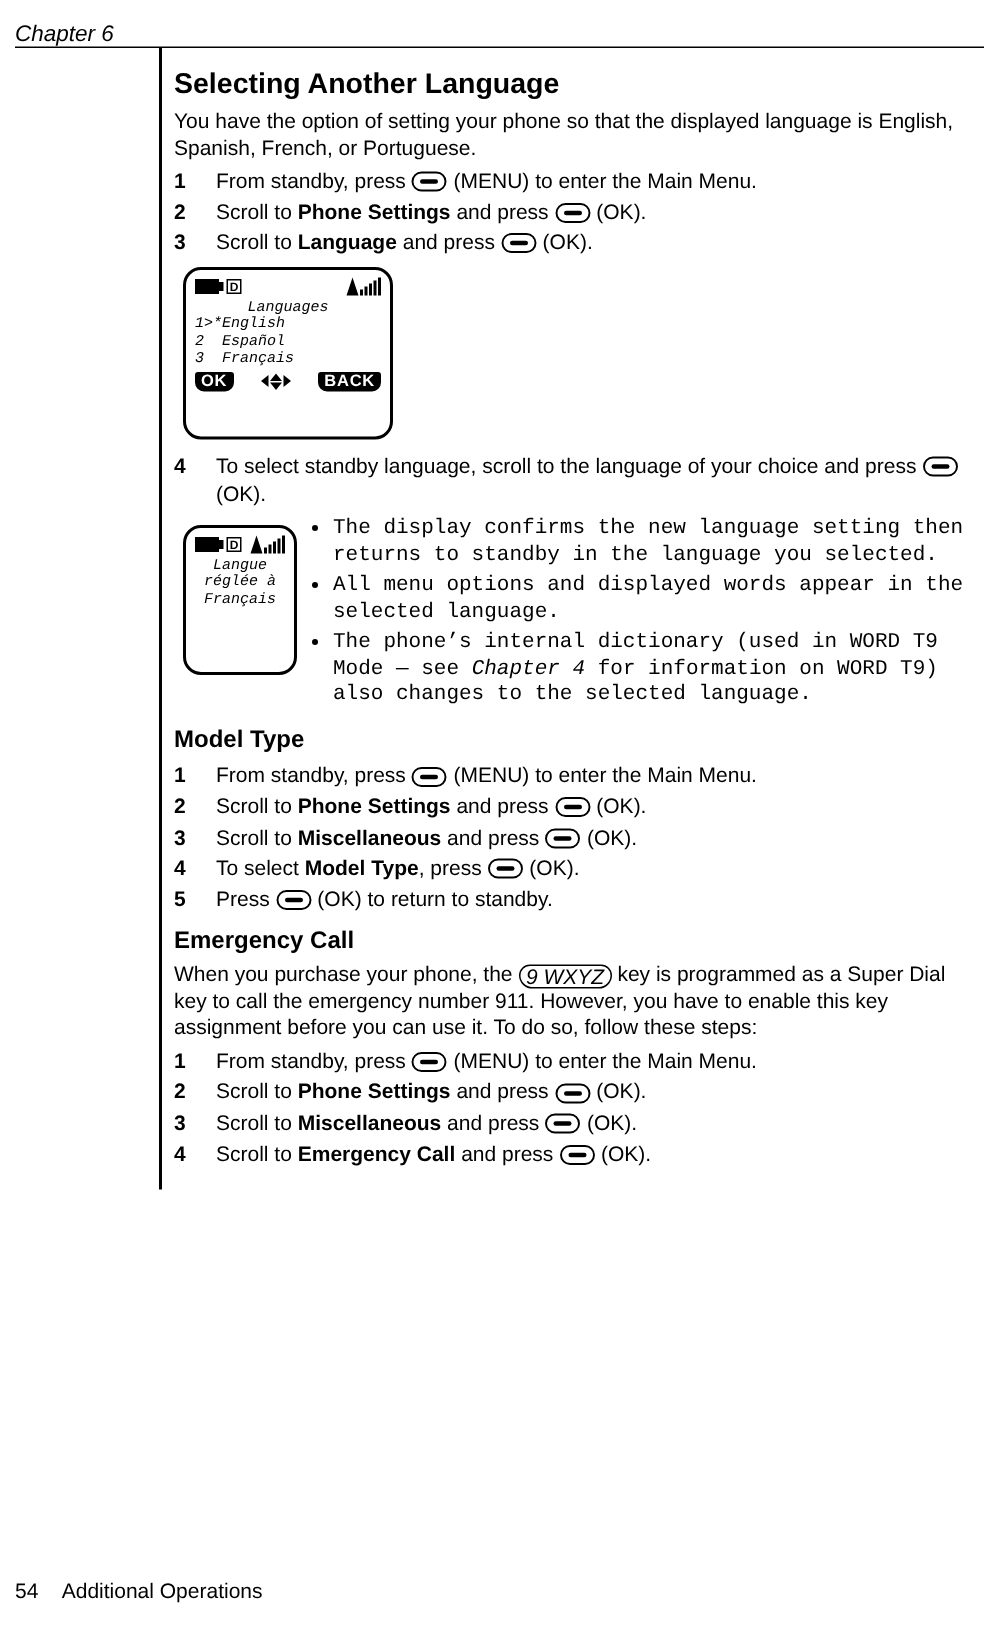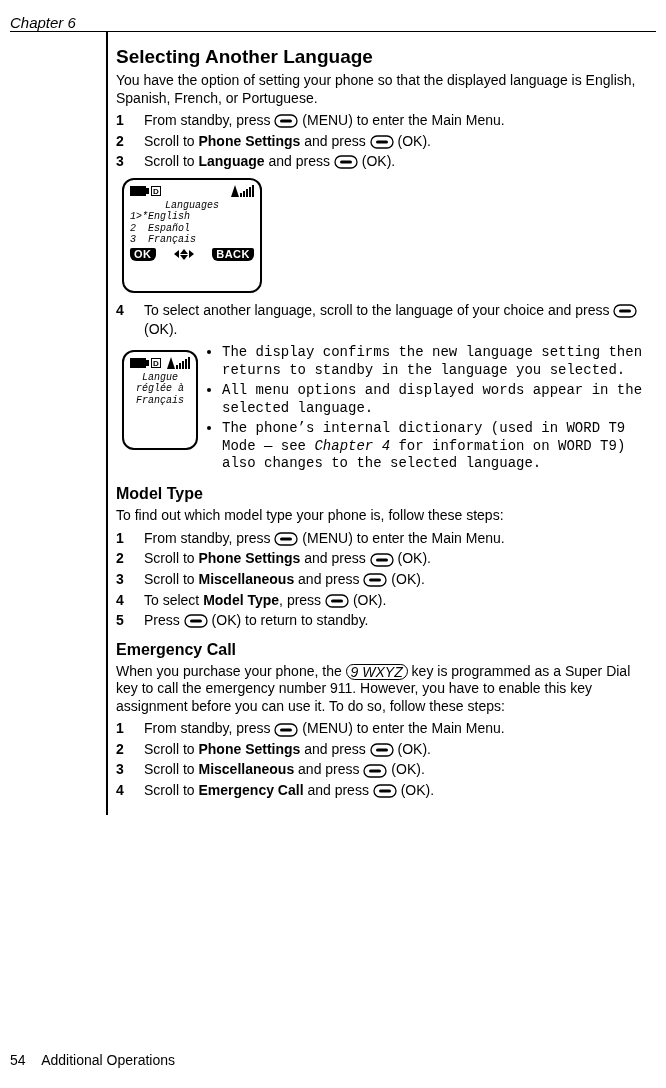--- a/index.html
+++ b/index.html
@@ -298,21 +298,21 @@
           <div class="tri-r"></div>
         </div>
         <div class="softbtn">BACK</div>
       </div>
     </div>
 
     <ol class="steps">
       <li>
         <span class="num">4</span>
         <span class="txt">
-          <span>To select another language, scroll to the language of your choice and press </span><span class="softkey"><svg width="24" height="14" viewBox="0 0 24 14">
+          <span>To select standby language, scroll to the language of your choice and press </span><span class="softkey"><svg width="24" height="14" viewBox="0 0 24 14">
                 <rect x="1" y="1" width="22" height="12" rx="6" ry="6" fill="none" stroke="#000" stroke-width="1.3"></rect>
                 <rect x="6" y="5.5" width="12" height="3" rx="1.5" fill="#000"></rect>
               </svg></span><span> (OK).</span>
         </span>
       </li>
     </ol>
 
     <div class="row-flex">
       <div class="screen screen-short">
         <div class="status-row">
@@ -335,21 +335,20 @@
         <li>The display confirms the new language setting then returns to standby in the language you selected.</li>
         <li>All menu options and displayed words appear in the selected language.</li>
         <li>
           <span>The phone’s internal dictionary (used in WORD T9 Mode — see </span><span class="i">Chapter 4</span><span> for information on WORD T9) also changes to the selected language.</span>
         </li>
       </ul>
     </div>
 
 
     <h3 class="sub">Model Type</h3>
-    <p class="para">To find out which model type your phone is, follow these steps:</p>
 
     <ol class="steps">
       <li>
           <span class="num">1</span>
         <span class="txt"><span>From standby, press </span><span class="softkey"><svg width="24" height="14" viewBox="0 0 24 14">
                 <rect x="1" y="1" width="22" height="12" rx="6" ry="6" fill="none" stroke="#000" stroke-width="1.3"></rect>
                 <rect x="6" y="5.5" width="12" height="3" rx="1.5" fill="#000"></rect>
               </svg></span><span> (MENU) to enter the Main Menu.</span></span>
         </li>
       <li>

